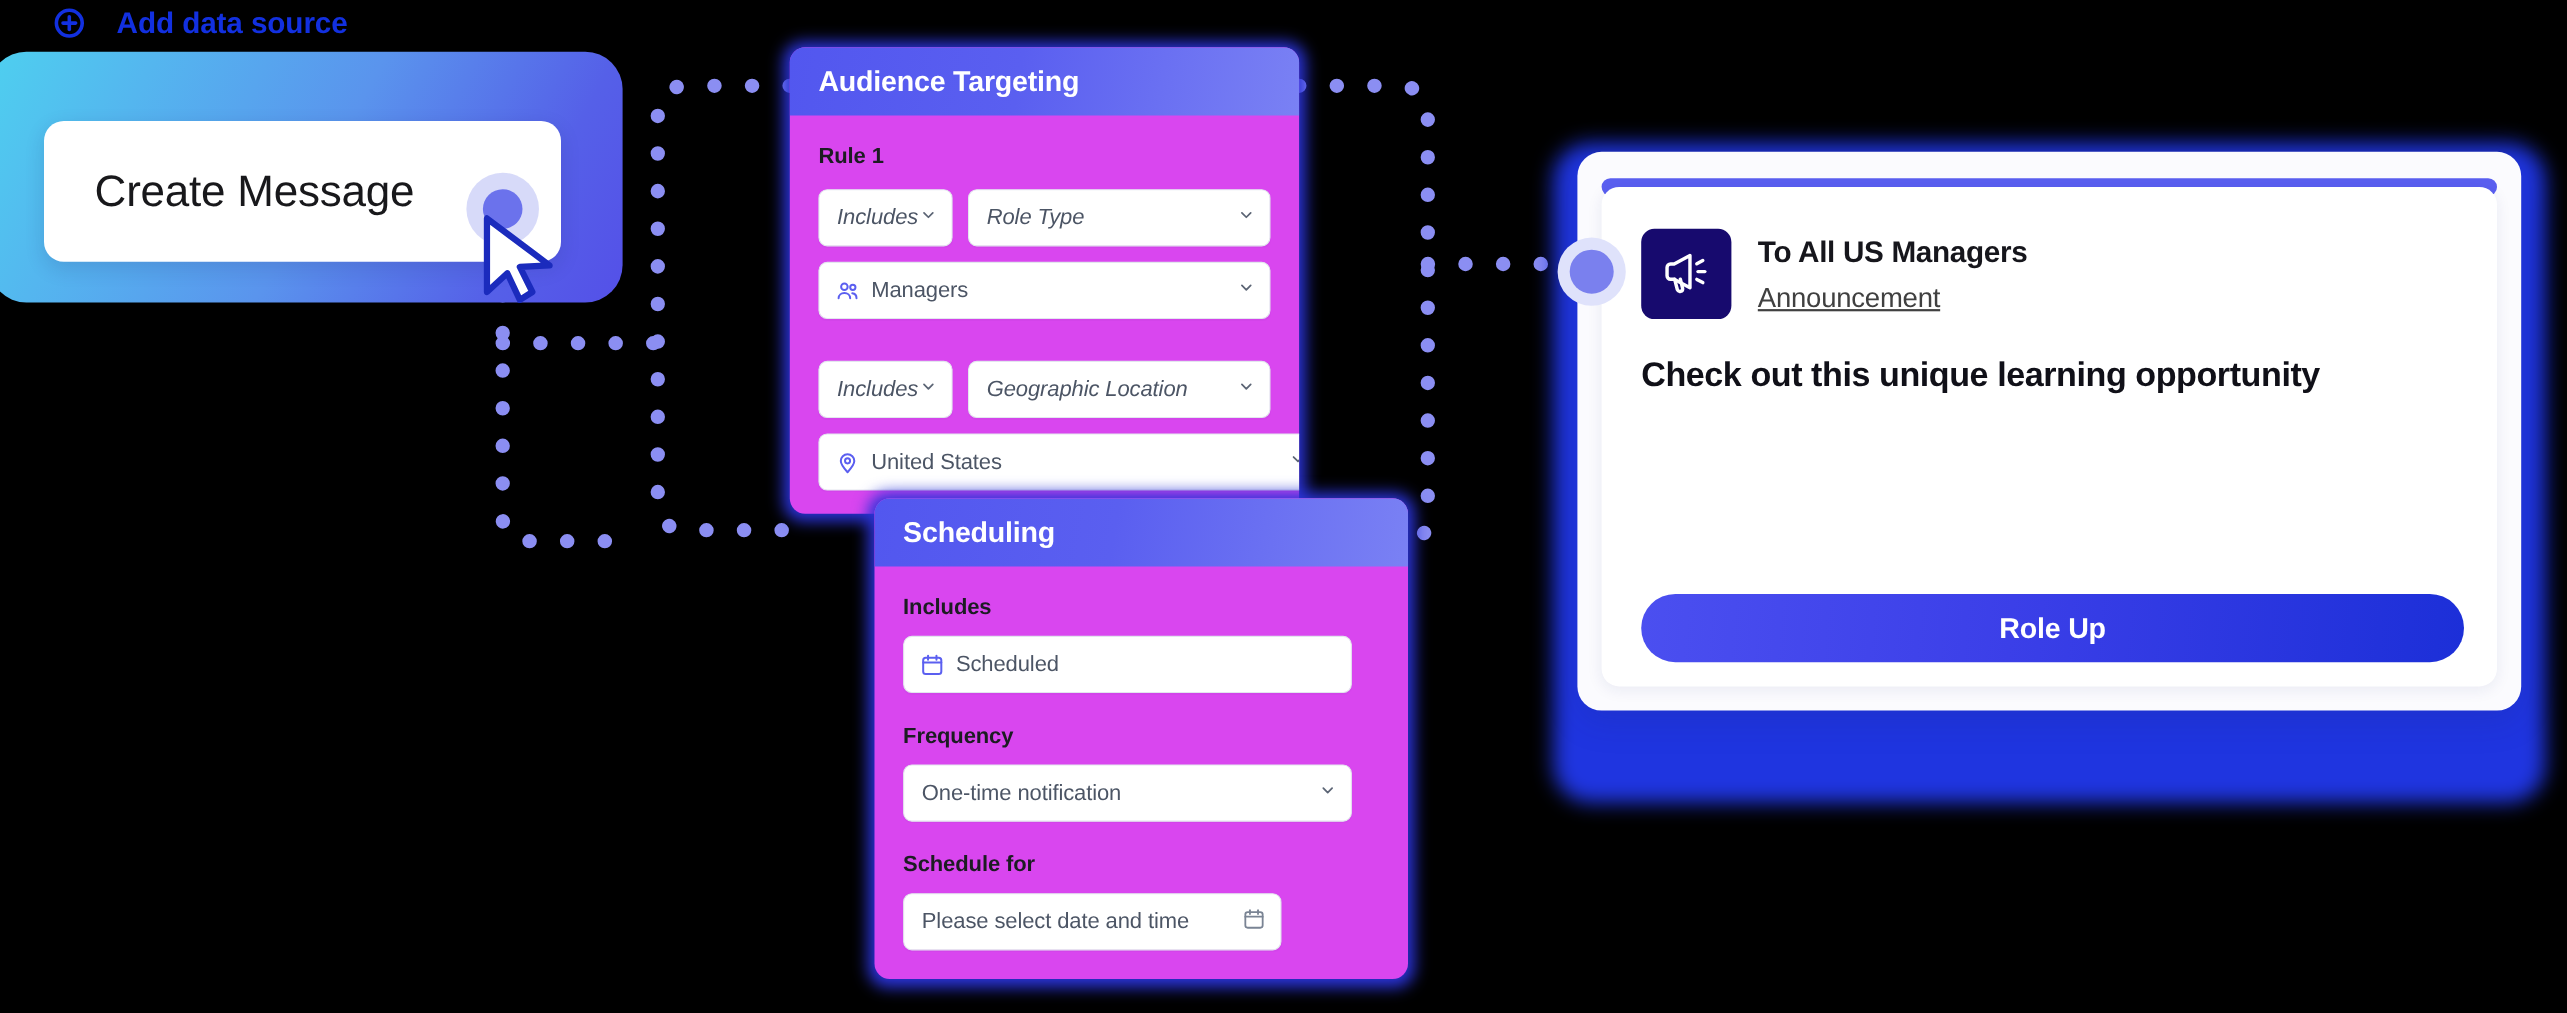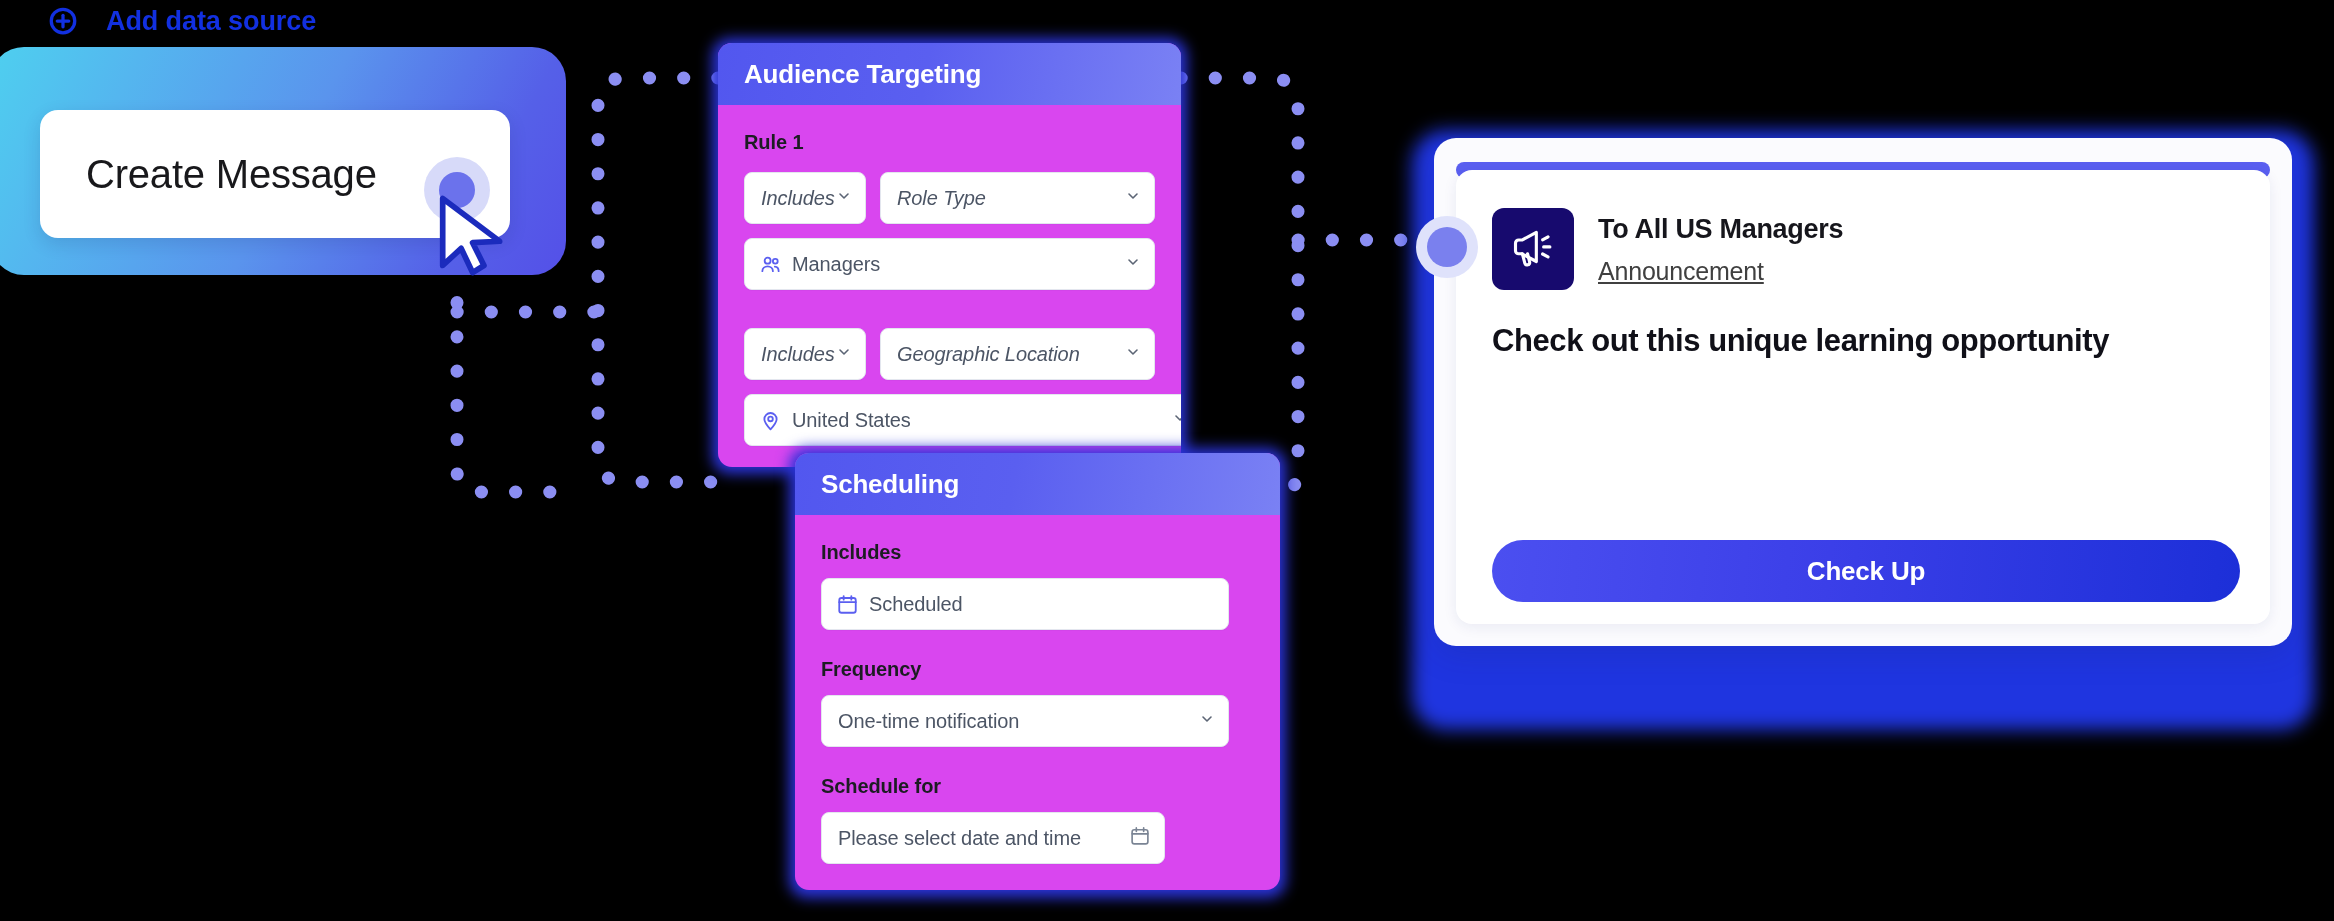--- a/index.html
+++ b/index.html
@@ -323,19 +323,19 @@
           <path d="M3.6 9.2v3.6a1.5 1.5 0 0 0 1.5 1.5h1.6L13.6 18V4L6.7 7.7H5.1A1.5 1.5 0 0 0 3.6 9.2z"></path>
           <path d="M6.9 14.3l1.2 4.6a1.2 1.2 0 0 0 2.3-.6l-1-4"></path>
           <line x1="16.6" y1="7.6" x2="19.2" y2="6.2"></line>
           <line x1="17.1" y1="11" x2="20.1" y2="11"></line>
           <line x1="16.6" y1="14.4" x2="19.2" y2="15.8"></line>
         </svg>
       </div>
       <div id="announce-to">To All US Managers</div>
       <div id="announce-kind">Announcement</div>
       <div id="announce-headline">Check out this unique learning opportunity</div>
-      <button id="signup-button">Check Up</button>
+      <button id="signup-button">Role Up</button>
     </div>
   </div>
   <div class="end-halo"></div>
   <div class="end-dot"></div>
 
 </div>
 
 </body></html>

